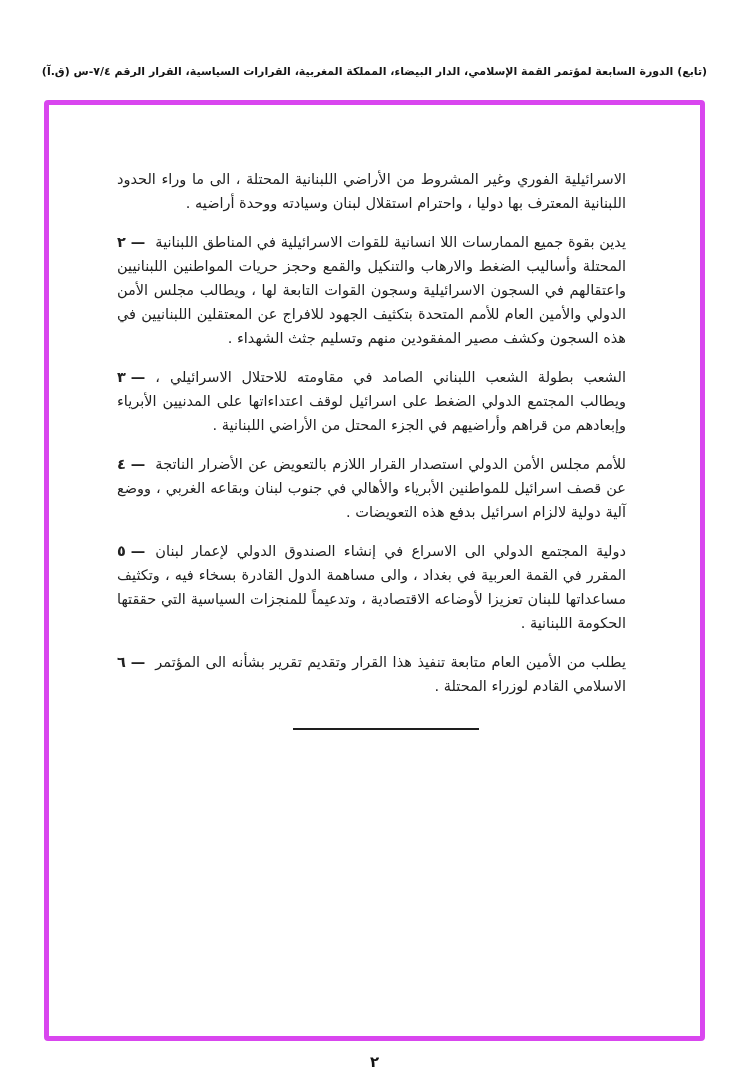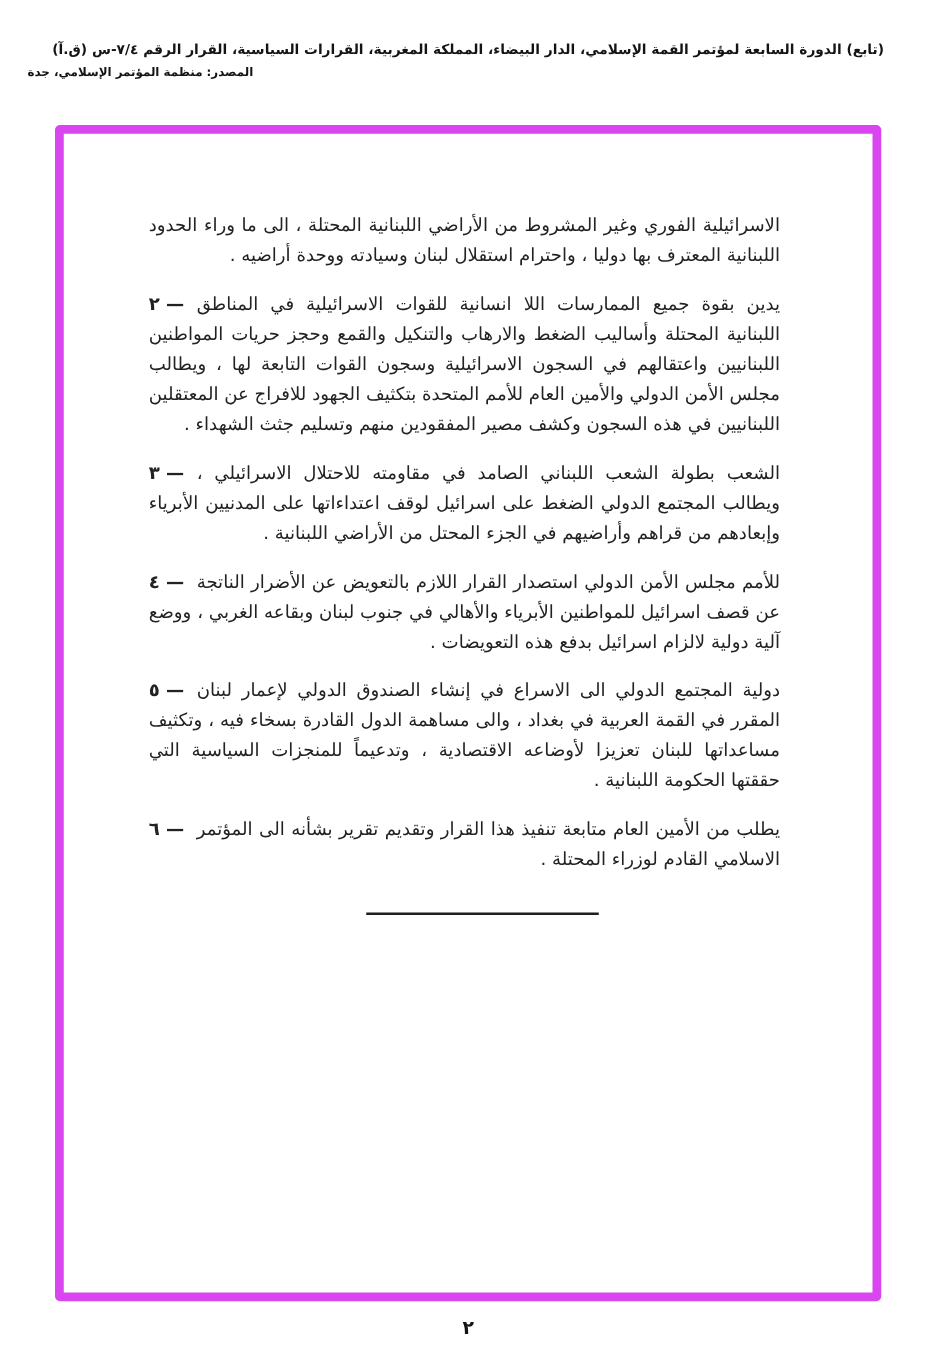--- a/index.html
+++ b/index.html
@@ -15,39 +15,40 @@
 
   
   .header { position: absolute; top: 33px; left: 0; width: 100%; }
   .header-line1 {
     direction: rtl;
     text-align: center;
     font-weight: bold;
     font-size: 11px;
     padding: 0 30px;
     color: #141414;
+    margin-top: 32px;
   }
   .header-line2 {
     direction: rtl;
     text-align: left;
     padding-left: 22px;
     font-weight: bold;
     font-size: 9.5px;
     margin-top: 7px;
     color: #141414;
   }
 
   
   .frame {
     position: absolute;
     left: 44px;
     top: 100px;
     width: 661px;
     height: 941px;
-    border: 7px solid #d946ef;
+    border: 5px solid #d946ef;
     border-radius: 4px;
     background: #ffffff;
   }
 
   .content {
     direction: rtl;
     padding: 62px 74px 0 68px;
     font-size: 14.5px;
     line-height: 24px;
     text-align: justify;
@@ -87,21 +88,20 @@
     font-weight: bold;
     font-size: 15px;
     color: #141414;
   }
 </style>
 </head>
 <body>
 
 <div class="header">
   <div class="header-line1">(تابع) الدورة السابعة لمؤتمر القمة الإسلامي، الدار البيضاء، المملكة المغربية، القرارات السياسية، القرار الرقم ٧/٤-س (ق.آ)</div>
-  <div class="header-line2">المصدر:  منظمة المؤتمر الإسلامي، جدة</div>
 </div>
 
 <div class="frame">
   <div class="content">
 
     <div class="para">الاسرائيلية الفوري وغير المشروط من الأراضي اللبنانية المحتلة ، الى ما وراء الحدود اللبنانية المعترف بها دوليا ، واحترام استقلال لبنان وسيادته ووحدة أراضيه .</div>
 
     <div class="item">
       <span class="num"><span>٢</span><span class="dash">—</span></span>
       <span class="lead">يدين</span>

